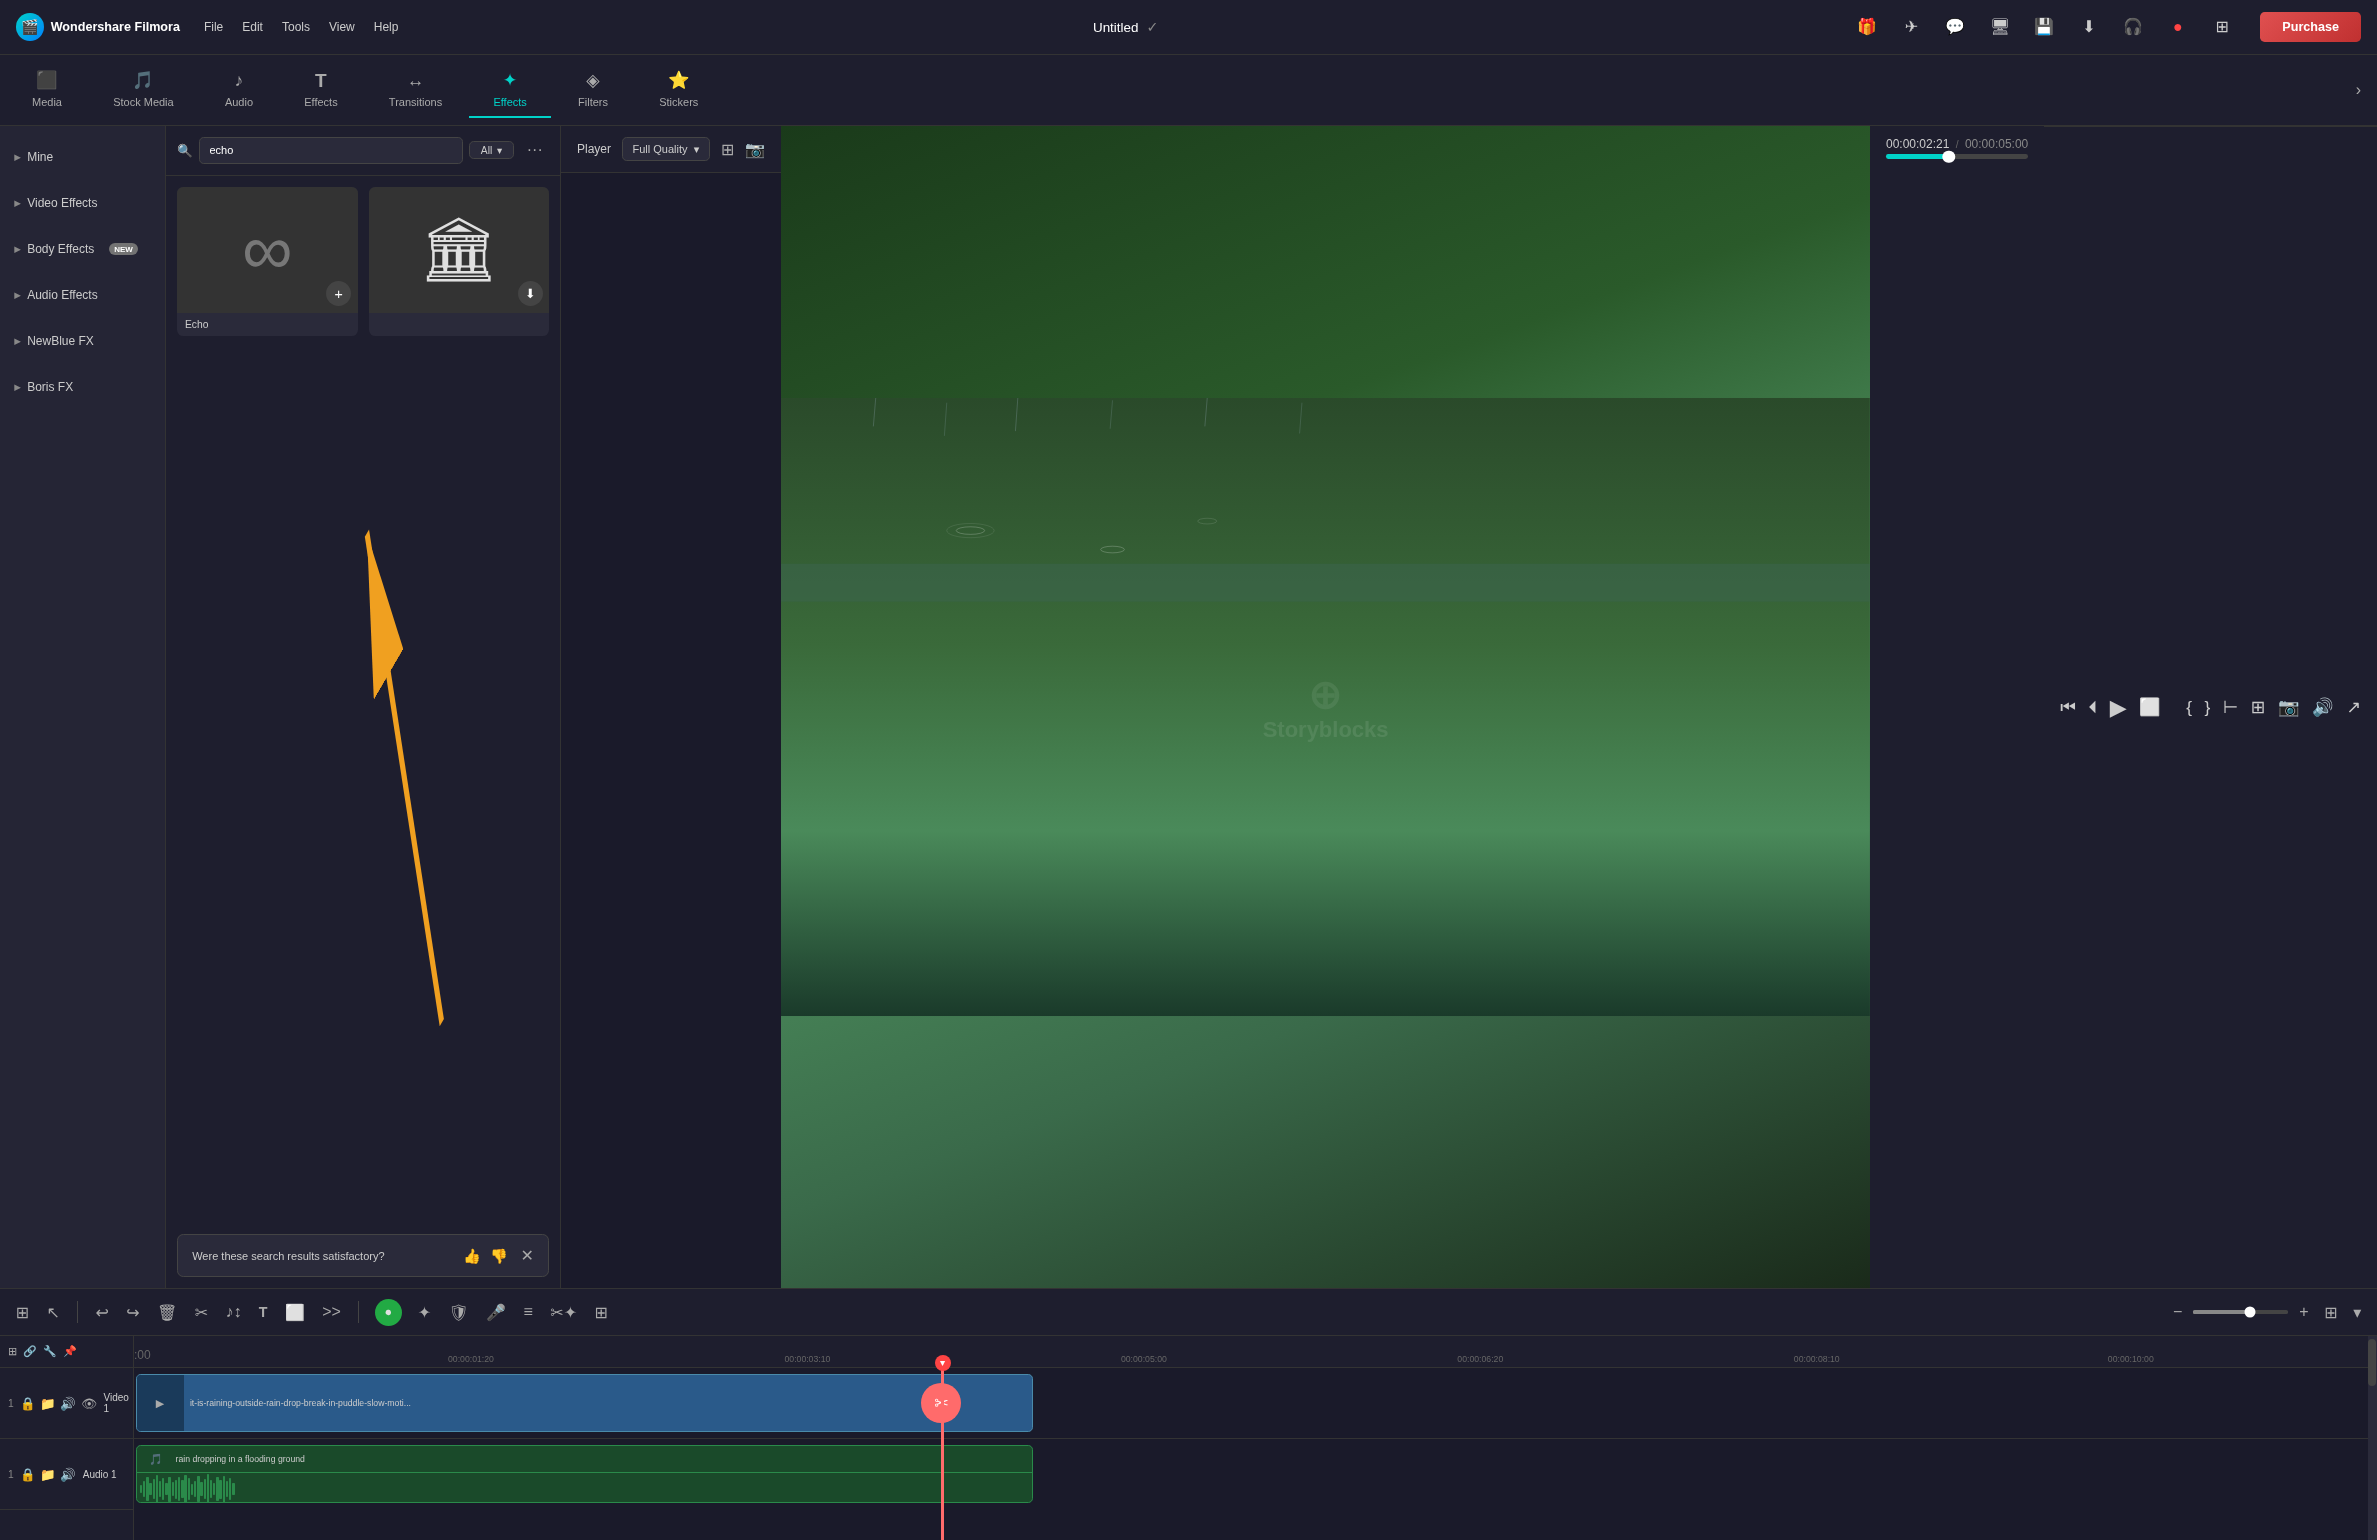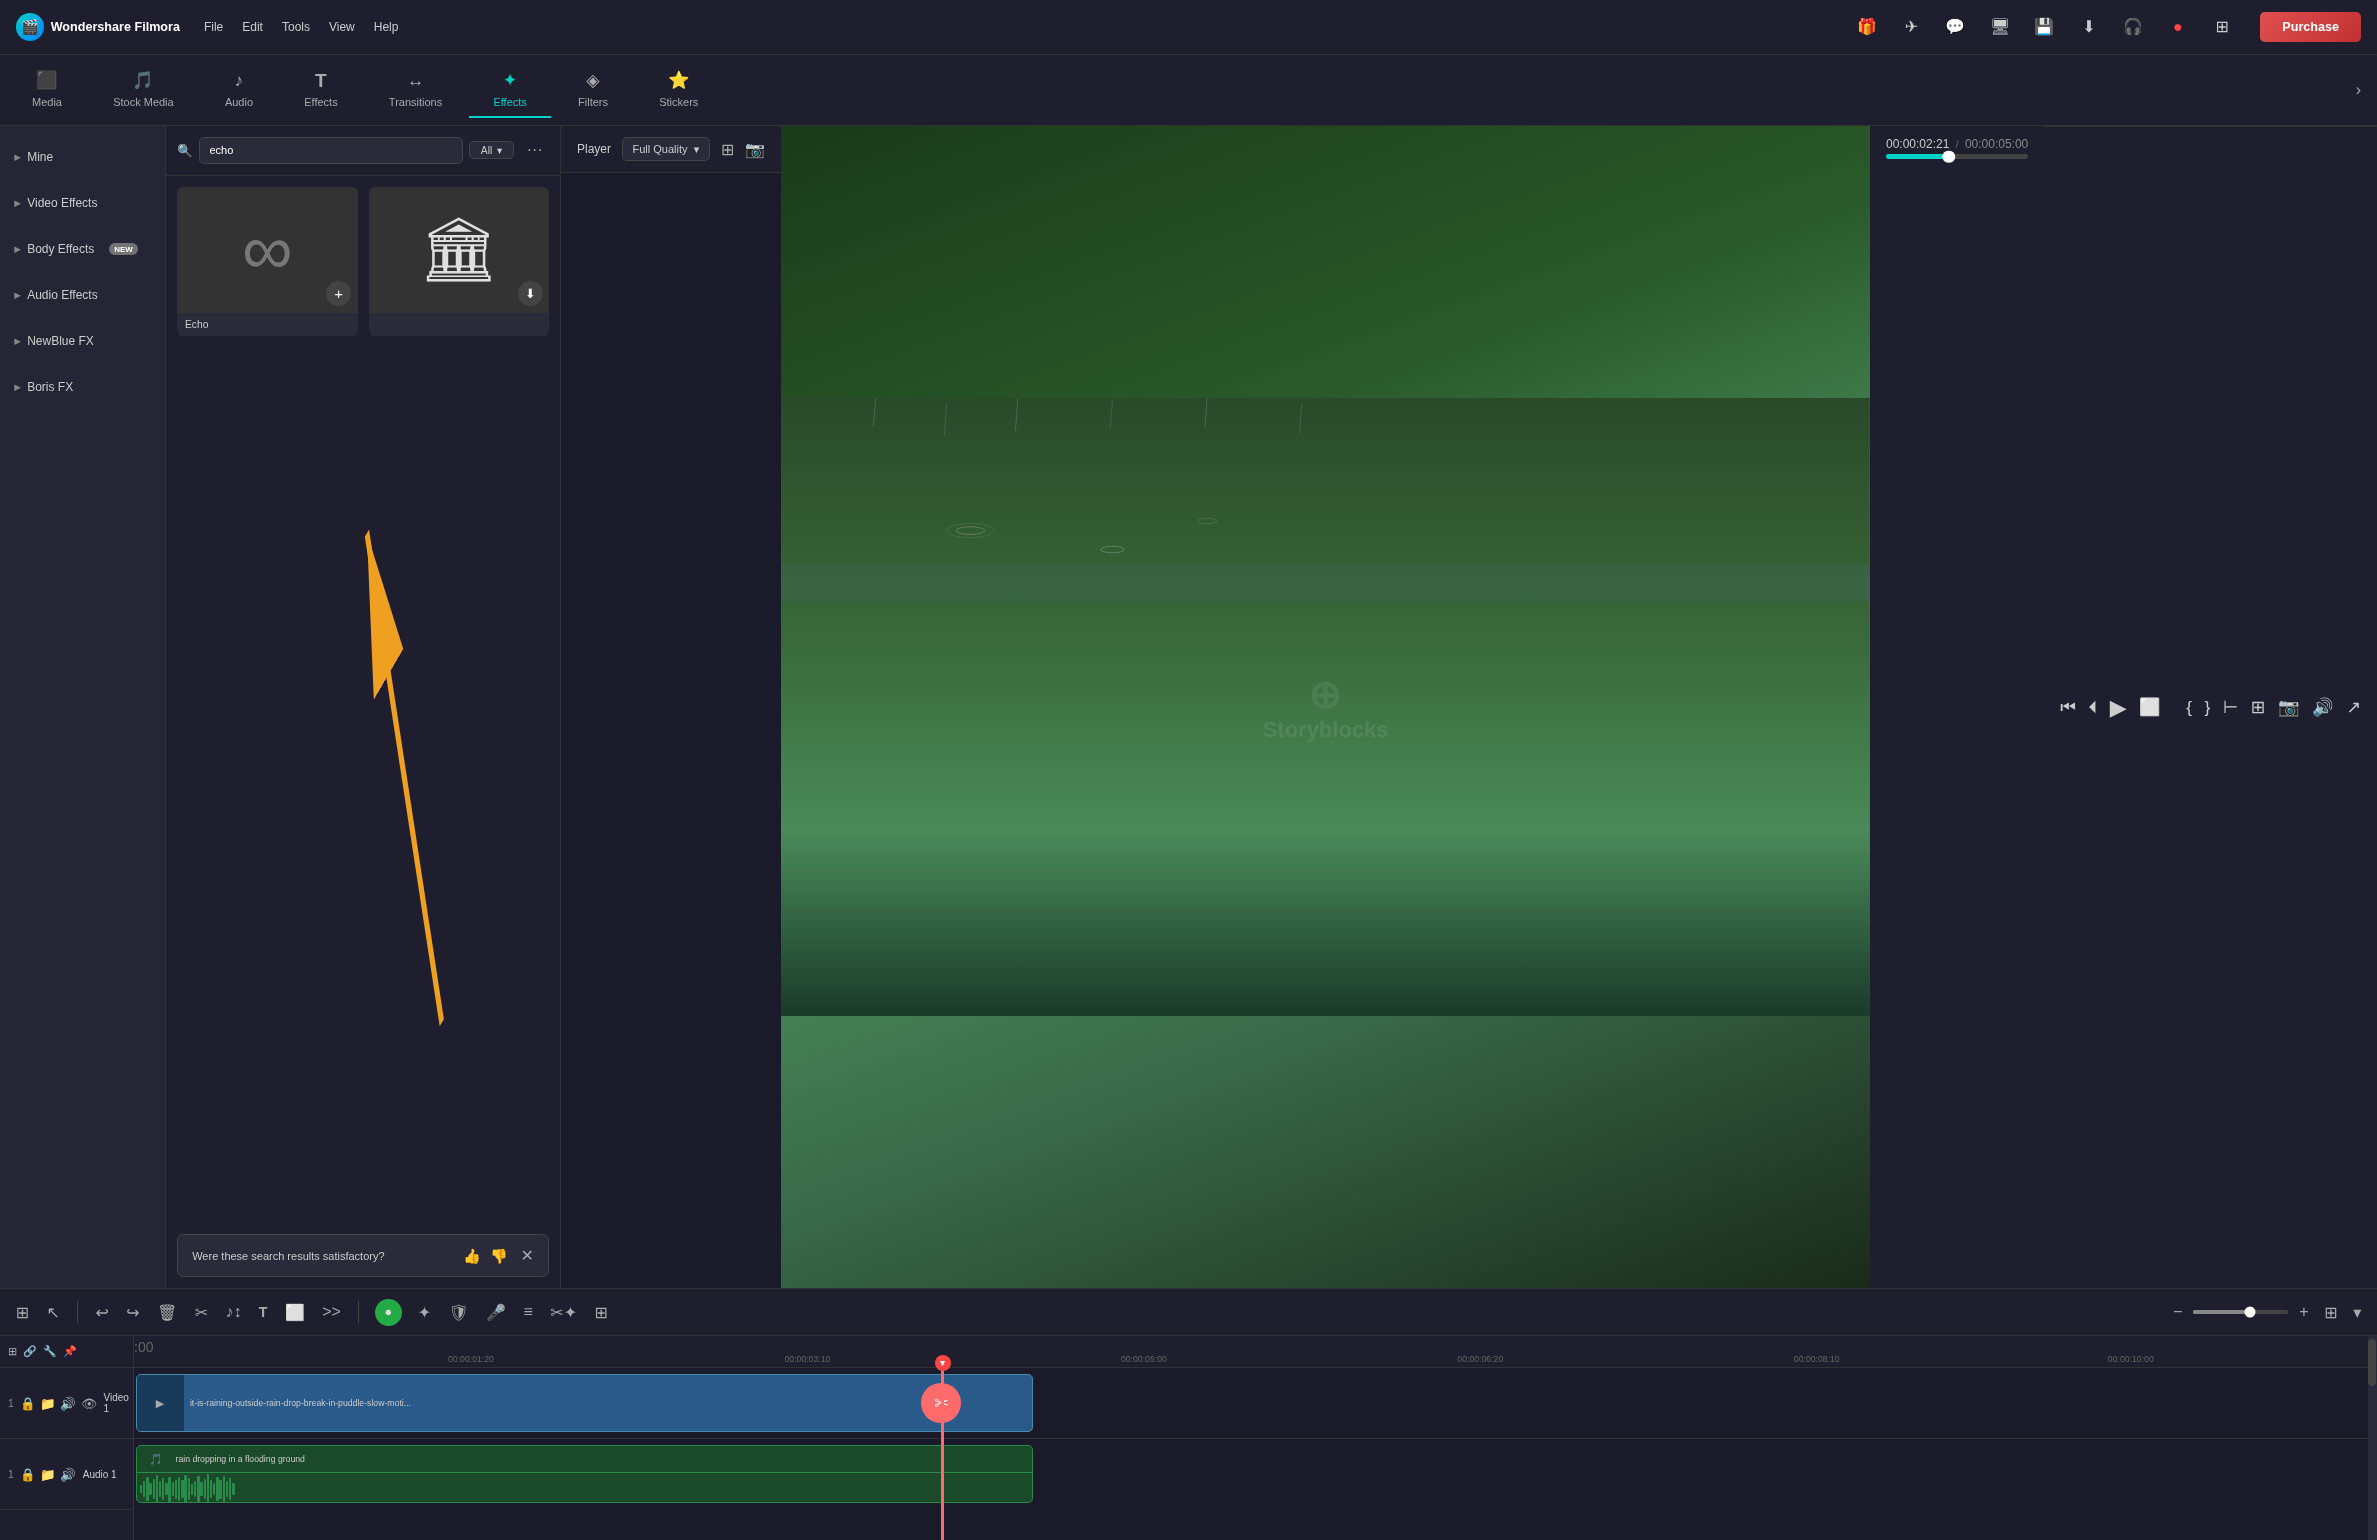--- a/index.html
+++ b/index.html
@@ -132,20 +132,24 @@
   <div class="logo">
     <div class="logo-icon">🎬</div>
     <span>Wondershare Filmora</span>
   </div>
   <div class="menu-items">
     <span class="menu-item">File</span>
     <span class="menu-item">Edit</span>
     <span class="menu-item">Tools</span>
     <span class="menu-item">View</span>
     <span class="menu-item">Help</span>
+  </div>
+  <div class="title-area">
+    <span class="title-text">Untitled</span>
+    <span style="color:#888; font-size:14.2px;">✓</span>
   </div>
   <div class="toolbar-icons">
     <div class="toolbar-icon">🎁</div>
     <div class="toolbar-icon">✈</div>
     <div class="toolbar-icon">💬</div>
     <div class="toolbar-icon">🖥</div>
     <div class="toolbar-icon">💾</div>
     <div class="toolbar-icon">⬇</div>
     <div class="toolbar-icon">🎧</div>
     <div class="toolbar-icon" style="color:#ff4444;">●</div>
@@ -411,21 +415,21 @@
           <span class="track-icon">📁</span>
           <span class="track-icon">🔊</span>
         </div>
         <span class="track-name">Audio 1</span>
       </div>
     </div>
 
     <div class="timeline-content" style="position:relative;">
 
       <div class="time-ruler">
-        <span style="position:absolute; left:0; bottom:12px; font-size:14px; color:#666;text-align:right;">:00</span>
+        <span style="position:absolute; left:0; bottom:5px; font-size:12px; color:#666;text-align:right;">:00</span>
         <span style="position:absolute; left:14%; bottom:3.2px; font-size:8.7px; color:#666;">00:00:01:20</span>
         <span style="position:absolute; left:29%; bottom:3.2px; font-size:8.7px; color:#666;">00:00:03:10</span>
         <span style="position:absolute; left:44%; bottom:3.2px; font-size:8.7px; color:#666;">00:00:05:00</span>
         <span style="position:absolute; left:59%; bottom:3.2px; font-size:8.7px; color:#666;">00:00:06:20</span>
         <span style="position:absolute; left:74%; bottom:3.2px; font-size:8.7px; color:#666;">00:00:08:10</span>
         <span style="position:absolute; left:88%; bottom:3.2px; font-size:8.7px; color:#666;">00:00:10:00</span>
       </div>
 
       <div class="tracks-body">
 

